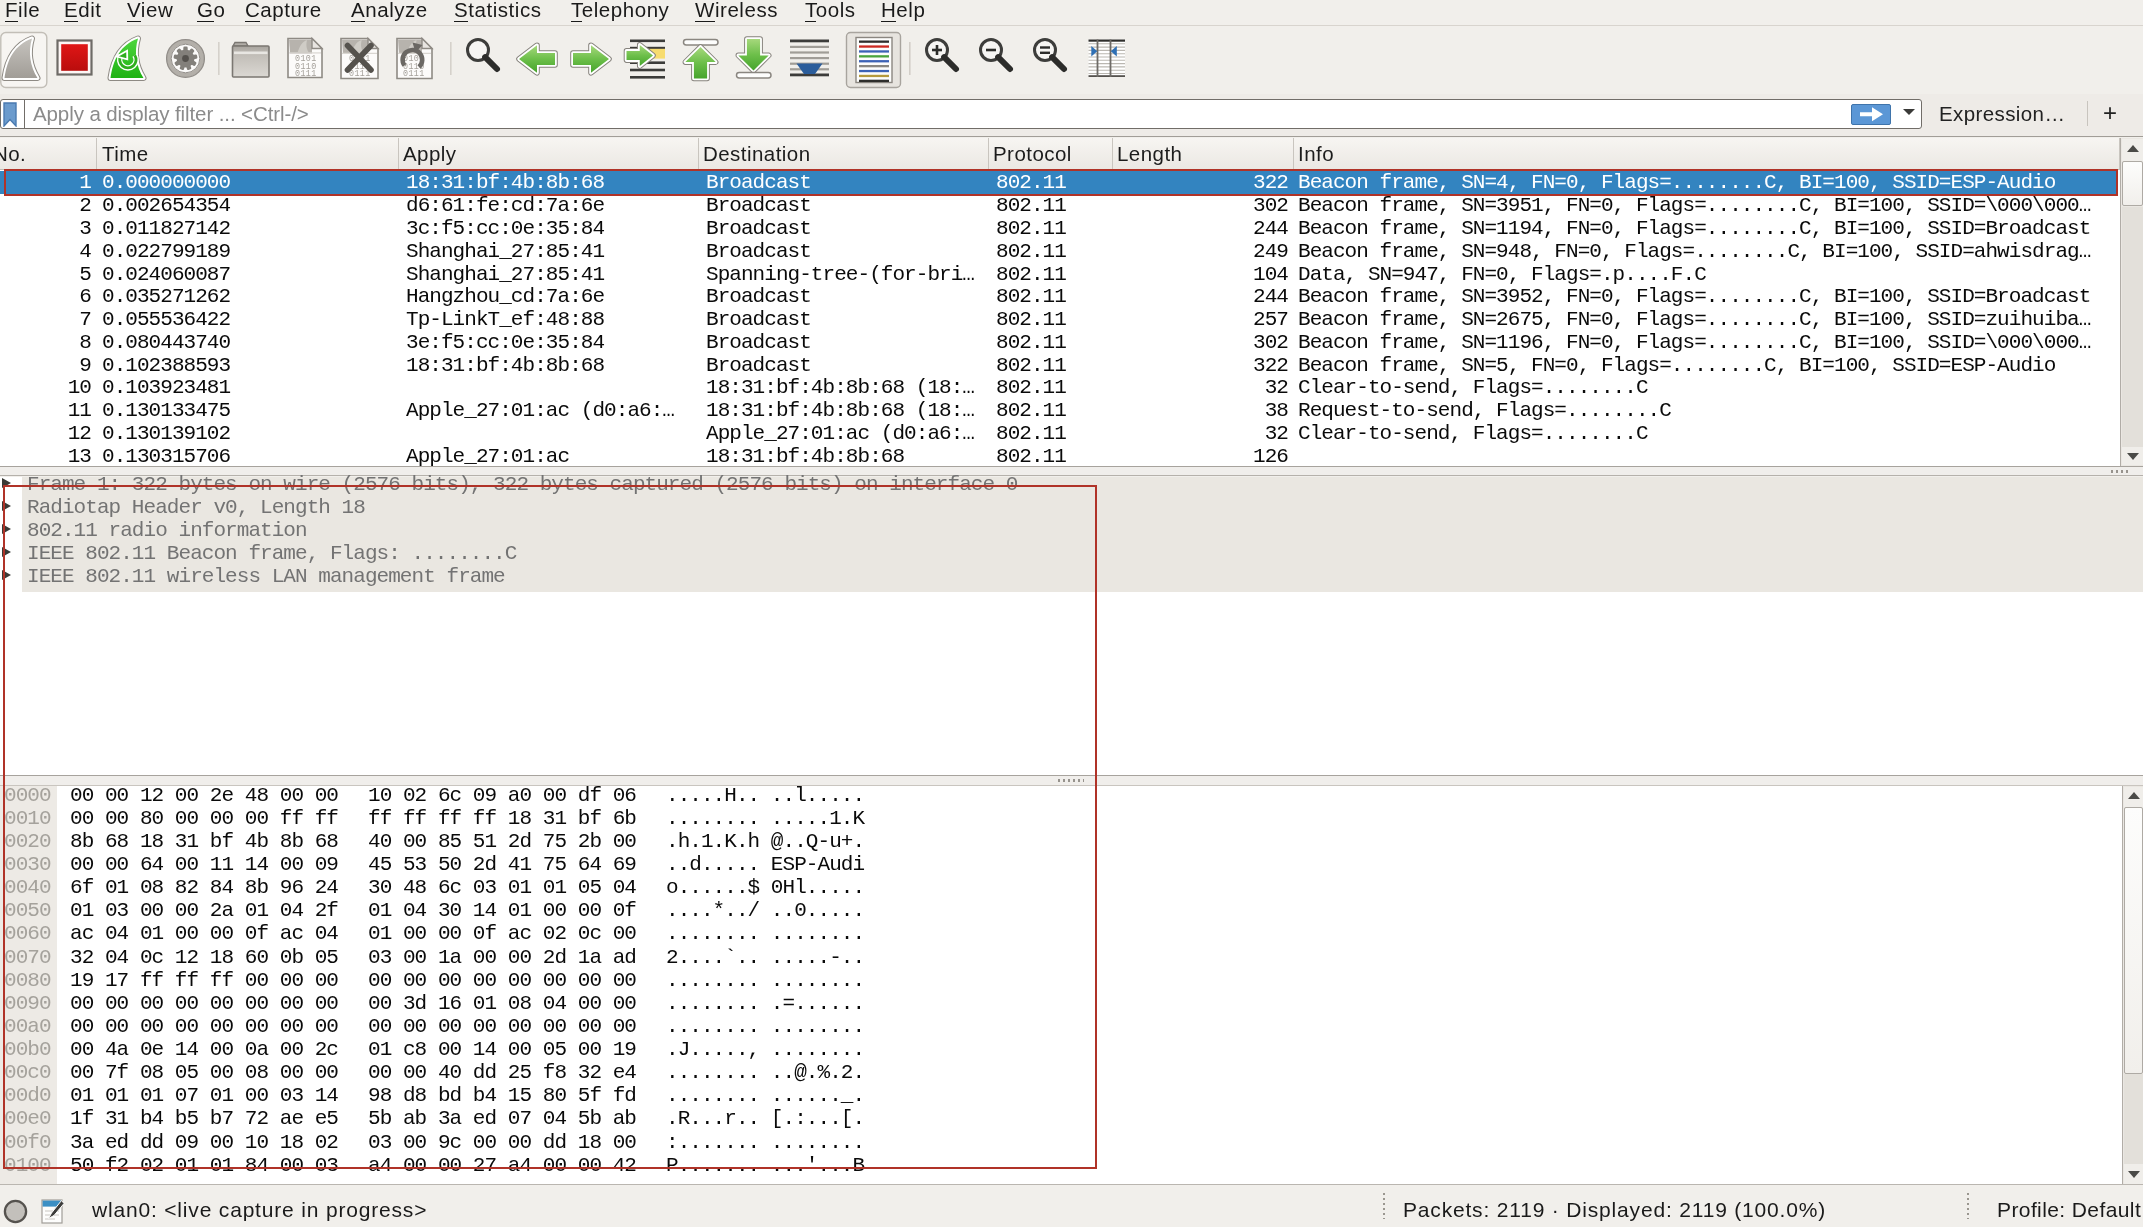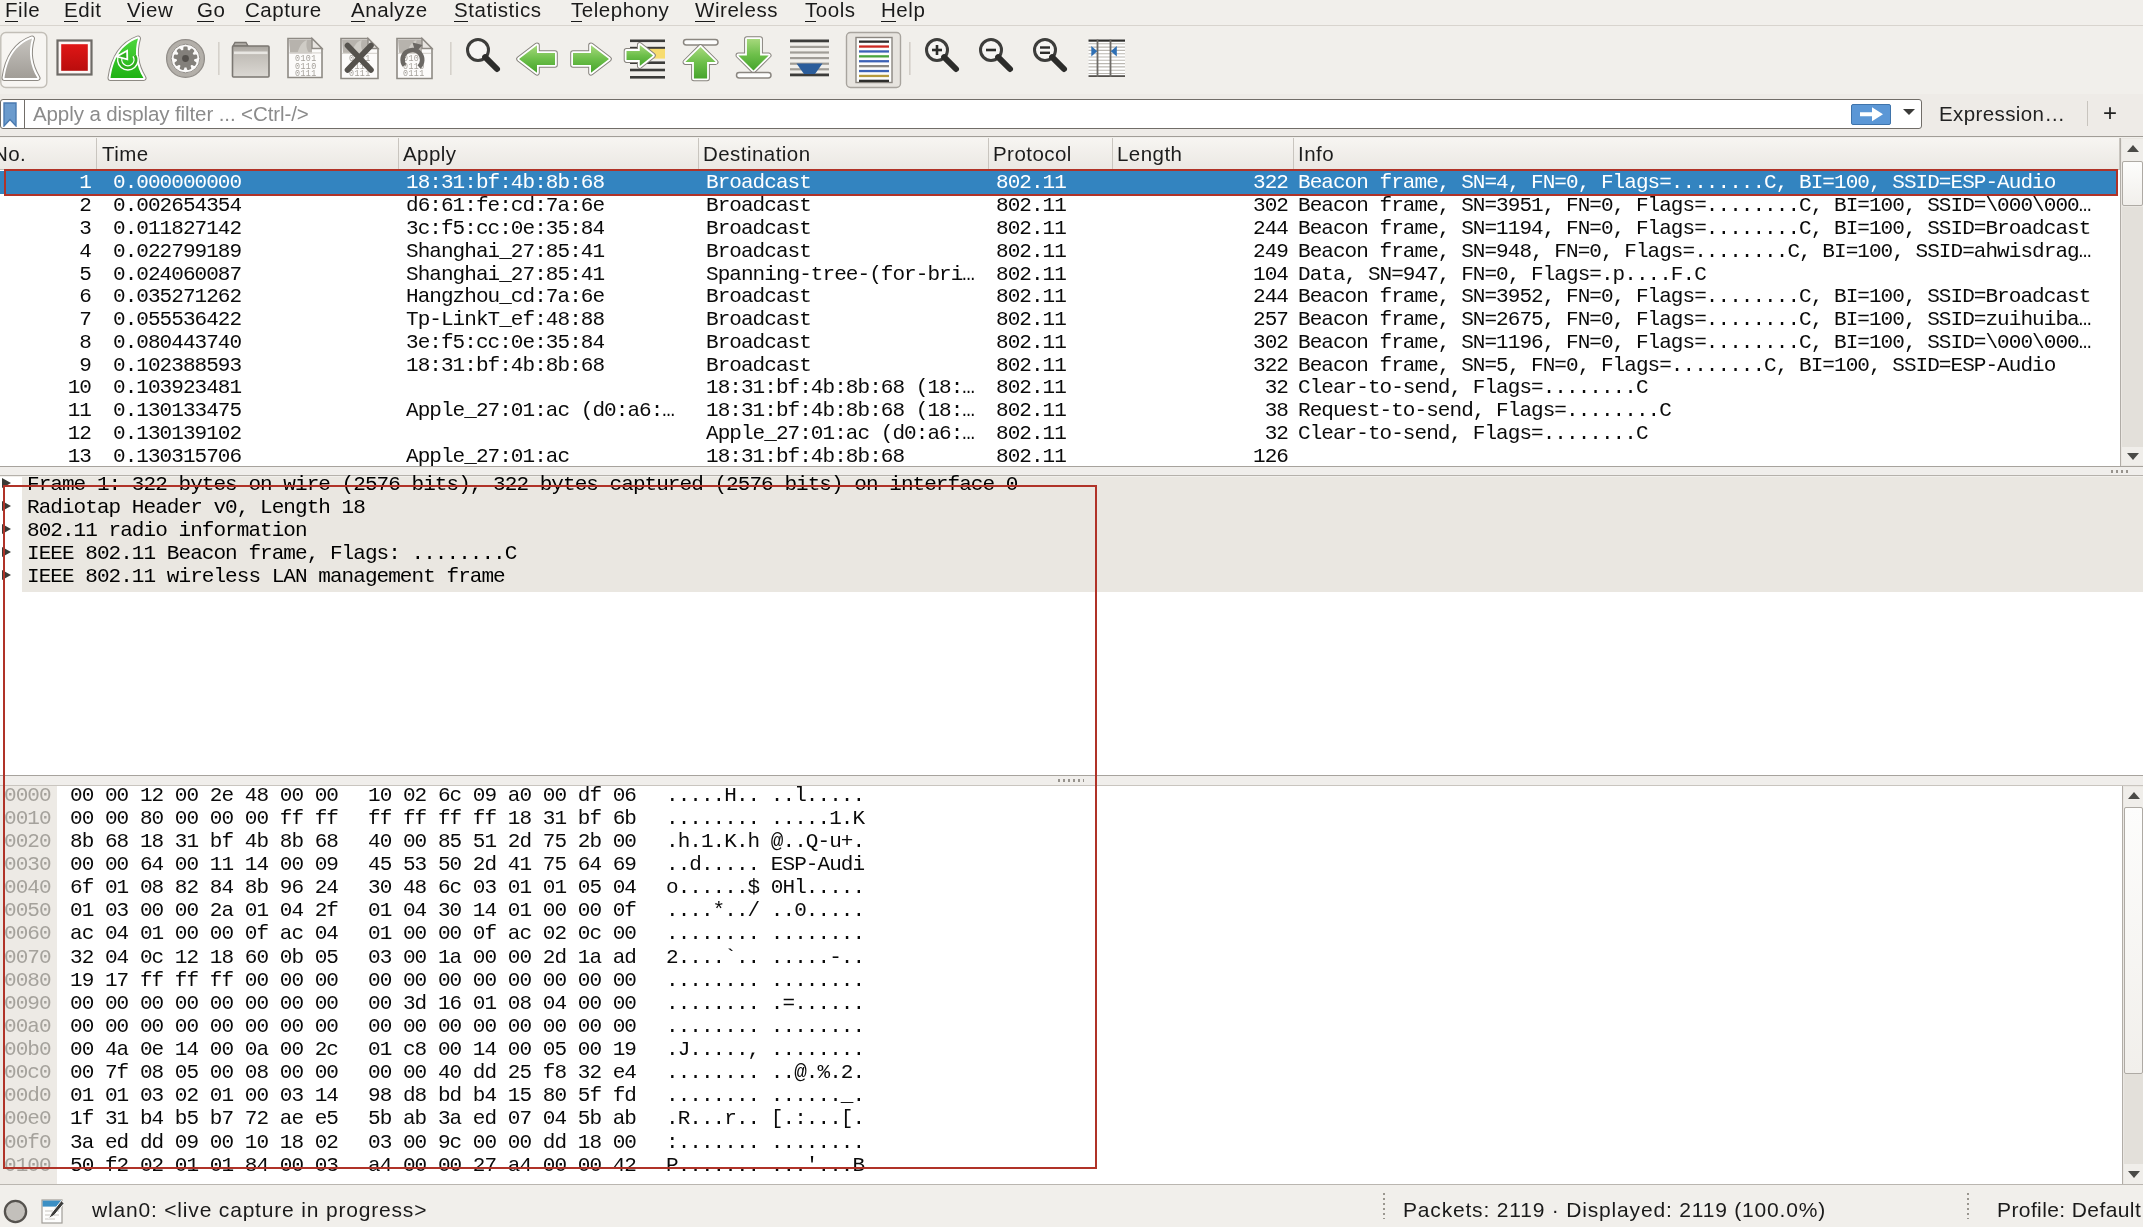--- a/index.html
+++ b/index.html
@@ -20,36 +20,36 @@
 #fbar{position:absolute;left:2087px;top:7px;width:1px;height:25px;background:#c8c4be}
 
 #phead{left:0;top:138px;width:2143px;height:32px;background:linear-gradient(#f7f5f2,#ebe8e3);border-bottom:1px solid #c0bcb5}
 #phead span{position:absolute;top:3.5px;font-size:20.5px;letter-spacing:0.45px;color:#1c1c1c}
 #phead i{position:absolute;top:0;width:1px;height:32px;background:#c9c5bf;font-style:normal}
 
 #plist{left:0;top:170px;width:2120px;height:296px;background:#fff;overflow:hidden}
 .prow{position:absolute;left:0;width:2120px;height:23px;color:#0a0a0a}
 .prow span,#selrow span{position:absolute;top:-0.5px}
 .pno{left:0;width:91px;text-align:right}
-.ptm{left:113px}.psr{left:406px}.pds{left:706px}.ppr{left:996px}
+.ptm{left:102px}.psr{left:406px}.pds{left:706px}.ppr{left:996px}
 .pln{left:1160px;width:128px;text-align:right}.pin{left:1298px}
 #selrow{position:absolute;left:0;top:1px;width:2117px;height:22.5px;background:#3384c0}
 #selrow span{color:#fff}
 #selbox{left:3.5px;top:169px;width:2114px;height:26.5px;border:2px solid #b03328;z-index:40}
 
 .sbar{background:#eae7e2;border-left:1px solid #b1ada7}
 .sbtn{position:absolute;left:1px;width:22px;background:#f0eeea}
 .sthumb{position:absolute;left:1px;width:21px;background:linear-gradient(#fdfdfc,#f1efeb);border:1px solid #aeaaa4;border-radius:2px}
 .strack{position:absolute;left:1px;width:22px;background:#e3e0da}
 
 .split{left:0;width:2143px;background:#f0eeeb}
 
 #dpane{left:0;top:477px;width:2143px;height:298px;background:#fff}
 #dband{position:absolute;left:22px;top:0;width:2121px;height:114.5px;background:#eae7e1}
-.drow{position:absolute;left:27px;color:#000000}
+.drow{position:absolute;left:27px;color:#737373}
 .dtri{position:absolute;left:2px;width:0;height:0;border-left:9px solid #3a3a36;border-top:5.5px solid transparent;border-bottom:5.5px solid transparent}
 
 #hpane{left:0;top:786px;width:2143px;height:398px;background:#fff;overflow:hidden}
 #hoff{position:absolute;left:0;top:0;width:57px;height:398px;background:#edeae5}
 .hr{position:absolute;color:#0a0a0a}
 .ho{position:absolute;left:4px;color:#a5a29c}
 .h1{position:absolute;left:70px}
 .h2{position:absolute;left:368px}
 .ha{position:absolute;left:666px}
 
@@ -429,21 +429,21 @@
     <div class="hr mono" style="top:67.06px"><span class="ho">0030</span><span class="h1">00 00 64 00 11 14 00 09</span><span class="h2">45 53 50 2d 41 75 64 69</span><span class="ha">..d..... ESP-Audi</span></div>
     <div class="hr mono" style="top:90.18px"><span class="ho">0040</span><span class="h1">6f 01 08 82 84 8b 96 24</span><span class="h2">30 48 6c 03 01 01 05 04</span><span class="ha">o......$ 0Hl.....</span></div>
     <div class="hr mono" style="top:113.30000000000001px"><span class="ho">0050</span><span class="h1">01 03 00 00 2a 01 04 2f</span><span class="h2">01 04 30 14 01 00 00 0f</span><span class="ha">....*../ ..0.....</span></div>
     <div class="hr mono" style="top:136.42px"><span class="ho">0060</span><span class="h1">ac 04 01 00 00 0f ac 04</span><span class="h2">01 00 00 0f ac 02 0c 00</span><span class="ha">........ ........</span></div>
     <div class="hr mono" style="top:159.54px"><span class="ho">0070</span><span class="h1">32 04 0c 12 18 60 0b 05</span><span class="h2">03 00 1a 00 00 2d 1a ad</span><span class="ha">2....`.. .....-..</span></div>
     <div class="hr mono" style="top:182.66px"><span class="ho">0080</span><span class="h1">19 17 ff ff ff 00 00 00</span><span class="h2">00 00 00 00 00 00 00 00</span><span class="ha">........ ........</span></div>
     <div class="hr mono" style="top:205.78px"><span class="ho">0090</span><span class="h1">00 00 00 00 00 00 00 00</span><span class="h2">00 3d 16 01 08 04 00 00</span><span class="ha">........ .=......</span></div>
     <div class="hr mono" style="top:228.9px"><span class="ho">00a0</span><span class="h1">00 00 00 00 00 00 00 00</span><span class="h2">00 00 00 00 00 00 00 00</span><span class="ha">........ ........</span></div>
     <div class="hr mono" style="top:252.02px"><span class="ho">00b0</span><span class="h1">00 4a 0e 14 00 0a 00 2c</span><span class="h2">01 c8 00 14 00 05 00 19</span><span class="ha">.J....., ........</span></div>
     <div class="hr mono" style="top:275.14px"><span class="ho">00c0</span><span class="h1">00 7f 08 05 00 08 00 00</span><span class="h2">00 00 40 dd 25 f8 32 e4</span><span class="ha">........ ..@.%.2.</span></div>
-    <div class="hr mono" style="top:298.26px"><span class="ho">00d0</span><span class="h1">01 01 03 02 01 00 03 14</span><span class="h2">98 d8 bd b4 15 80 5f fd</span><span class="ha">........ ......_.</span></div>
+    <div class="hr mono" style="top:298.26px"><span class="ho">00d0</span><span class="h1">01 01 01 07 01 00 03 14</span><span class="h2">98 d8 bd b4 15 80 5f fd</span><span class="ha">........ ......_.</span></div>
     <div class="hr mono" style="top:321.38px"><span class="ho">00e0</span><span class="h1">1f 31 b4 b5 b7 72 ae e5</span><span class="h2">5b ab 3a ed 07 04 5b ab</span><span class="ha">.R...r.. [.:...[.</span></div>
     <div class="hr mono" style="top:344.5px"><span class="ho">00f0</span><span class="h1">3a ed dd 09 00 10 18 02</span><span class="h2">03 00 9c 00 00 dd 18 00</span><span class="ha">:....... ........</span></div>
     <div class="hr mono" style="top:367.62px"><span class="ho">0100</span><span class="h1">50 f2 02 01 01 84 00 03</span><span class="h2">a4 00 00 27 a4 00 00 42</span><span class="ha">P....... ...'...B</span></div>
   </div>
 <div class="abs sbar" style="left:2122px;top:786px;width:21px;height:398px">
     <div class="sbtn" style="top:1px;height:20px;width:20px"><svg width="20" height="20">
         <path d="M4 12 l6 -7 l6 7 Z" fill="#4a4a47"></path>
       </svg></div>
     <div class="sthumb" style="top:21px;height:267px;width:19px"></div>
     <div class="strack" style="top:288px;height:90px;width:20px"></div>

